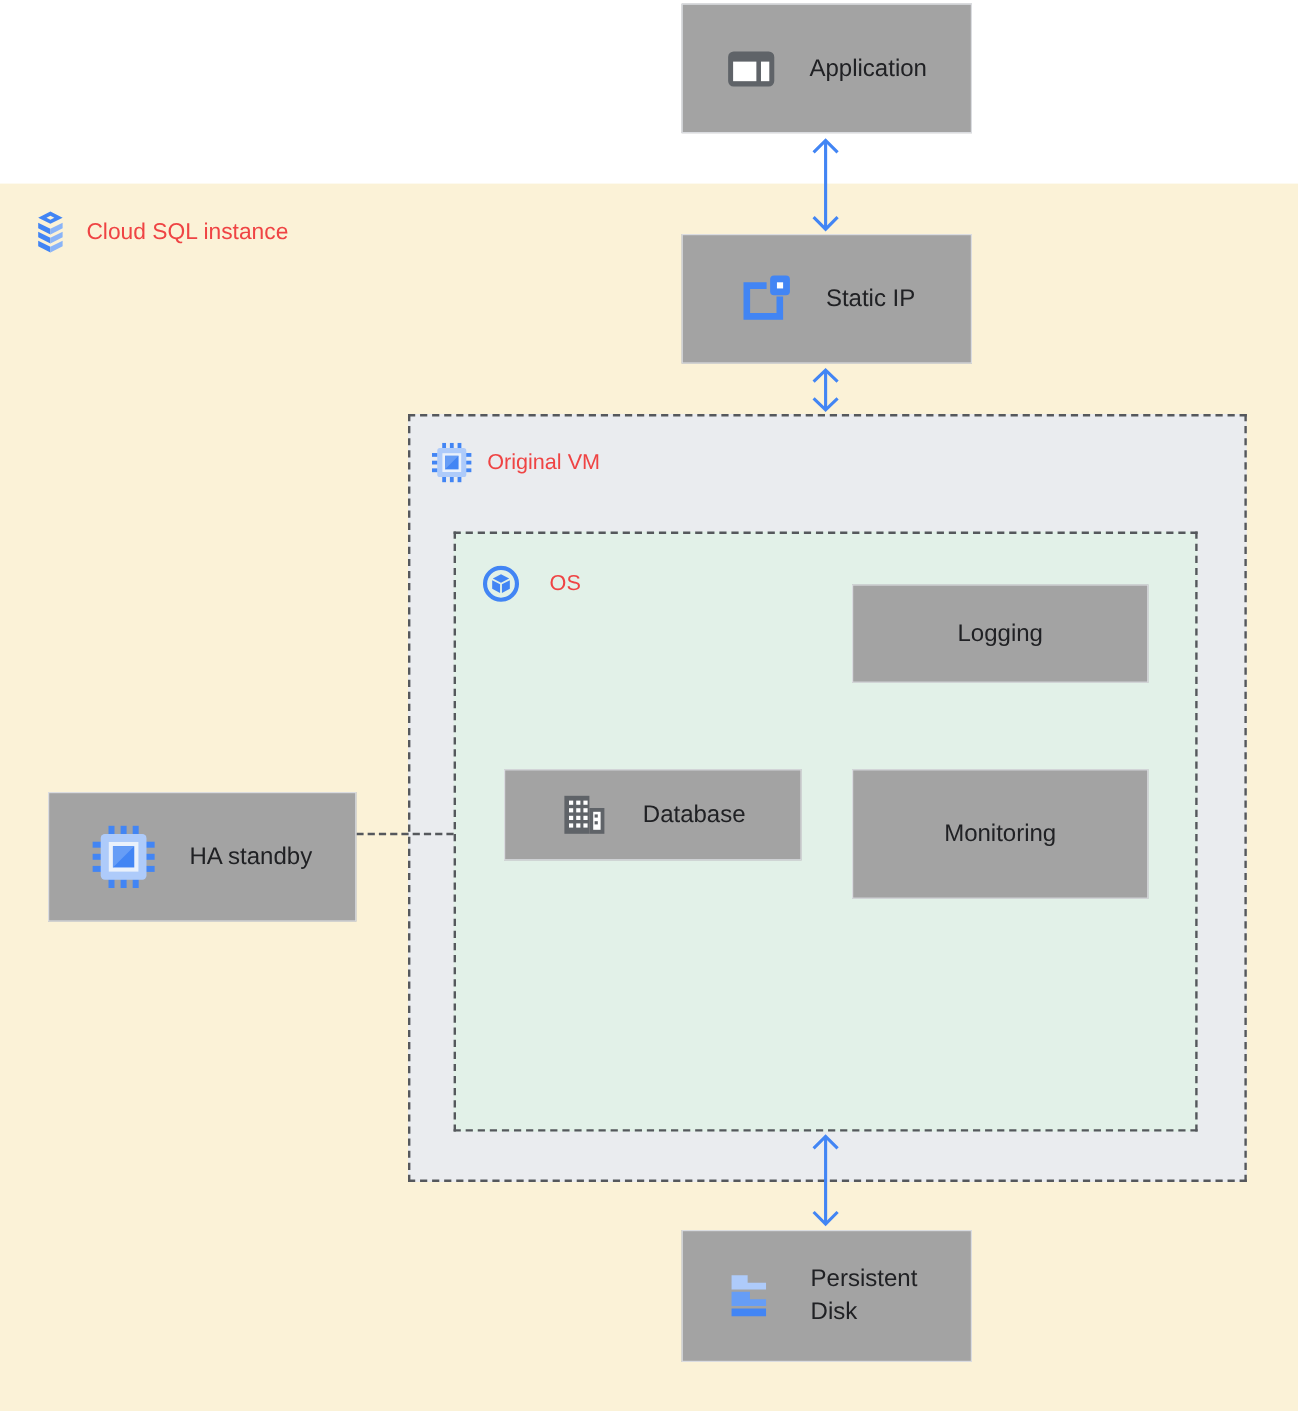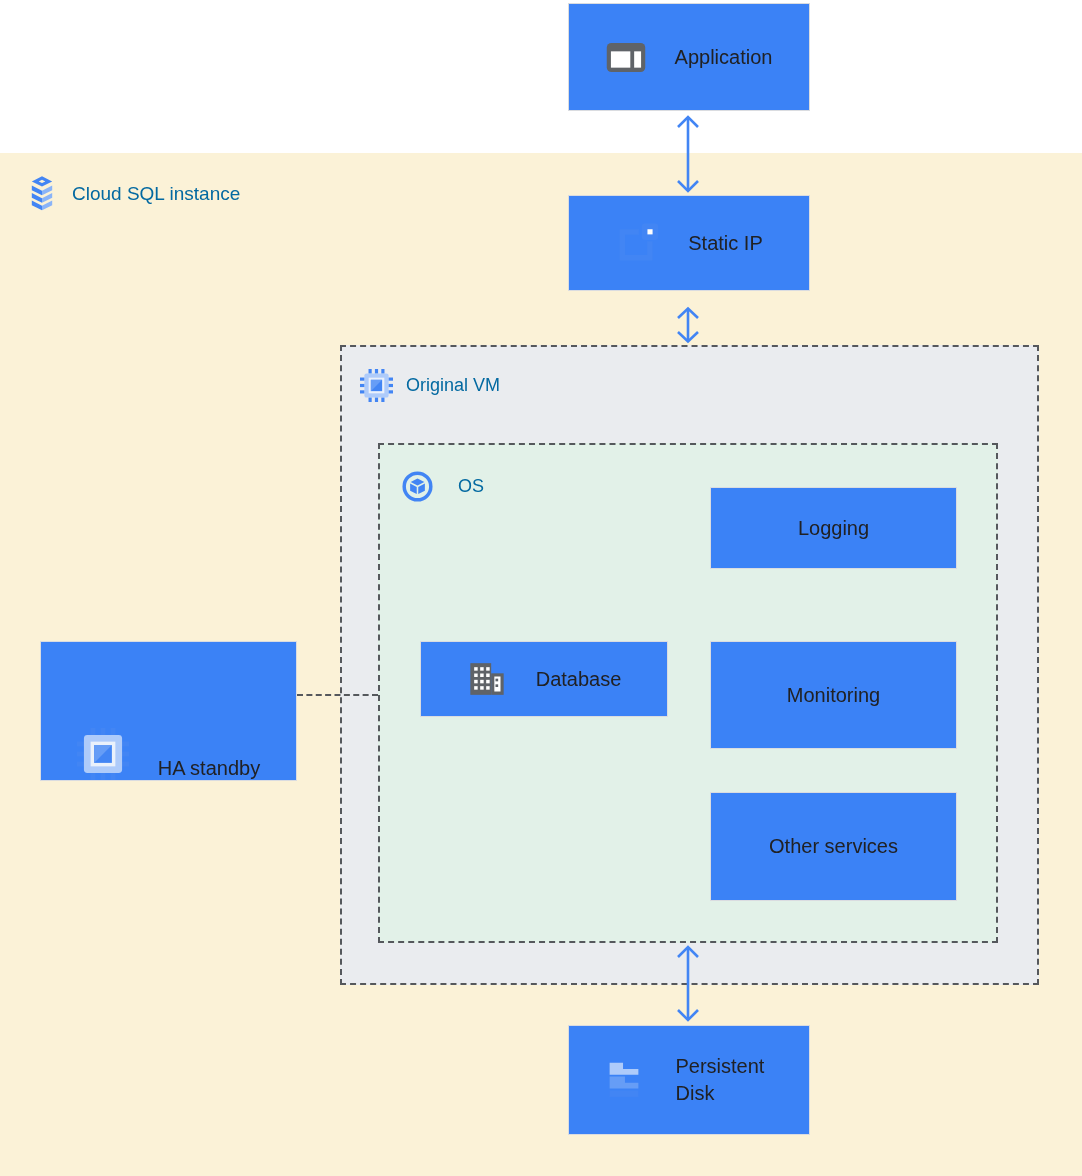--- a/index.html
+++ b/index.html
@@ -13,37 +13,37 @@
   .vm-container {
     position:absolute; left:340px; top:345px; width:699px; height:640px;
     background:#EAECEF; border:2px dashed #55585C; box-sizing:border-box;
   }
   .os-container {
     position:absolute; left:378px; top:443px; width:620px; height:500px;
     background:#E2F1E8; border:2px dashed #55585C; box-sizing:border-box;
   }
 
   .group-label { position:absolute; display:flex; align-items:center; }
-  .glabel { color:#0369a1; white-space:nowrap; }
+  .glabel { color:#ef4444; white-space:nowrap; }
   .cloud-sql-label { left:24px; top:174px; gap:12px; }
   .cloud-sql-label .glabel { font-size:19px; }
   .vm-label { left:360px; top:369px; gap:13px;text-align:center; }
   .vm-label .glabel { font-size:18px; }
   .os-label { left:402px; top:471px; gap:13px; }
   .os-label .glabel { font-size:18px;margin-left:12px; }
 
   .node {
-    position:absolute; background:#3b82f6; border:1px solid #DADCE0; box-sizing:border-box;
+    position:absolute; background:#a3a3a3; border:1px solid #DADCE0; box-sizing:border-box;
     display:flex; align-items:center; justify-content:center; gap:29px;
     font-size:20px; color:#202124;
   }
   .nlabel { white-space:nowrap; }
   .node-application   { left:568px; top:3px;    width:242px; height:108px; }
-  .node-static-ip     { left:568px; top:195px;  width:242px; height:96px; }
-  .node-ha-standby    { left:40px;  top:641px;  width:257px; height:140px;align-items:flex-end; }
+  .node-static-ip     { left:568px; top:195px;  width:242px; height:108px; }
+  .node-ha-standby    { left:40px;  top:660px;  width:257px; height:108px; }
   .node-database      { left:420px; top:641px;  width:248px; height:76px; }
   .node-logging       { left:710px; top:487px;  width:247px; height:82px; }
   .node-monitoring    { left:710px; top:641px;  width:247px; height:108px; }
   .node-other         { left:710px; top:792px;  width:247px; height:109px; }
   .node-pd            { left:568px; top:1025px; width:242px; height:110px; }
   .node-pd .nlabel { white-space:normal; width:102px; line-height:1.35; }
 
   .icon { display:inline-flex; align-items:center; }
 
   .arrow { position:absolute; left:674px; width:28px; }
@@ -199,23 +199,20 @@
   </div>
 
   <div class="node node-logging">
     <span class="nlabel">Logging</span>
   </div>
 
   <div class="node node-monitoring">
     <span class="nlabel">Monitoring</span>
   </div>
 
-  <div class="node node-other">
-    <span class="nlabel">Other services</span>
-  </div>
 
   <div class="node node-pd">
     <span class="icon">
       <svg width="46" height="46" viewBox="0 0 24 24">
         <path d="M4.5 3 H11.5 V6.2 H19.5 V9.2 H4.5 Z" fill="#AECBFA"></path>
         <path d="M4.5 10.2 H12.5 V13.4 H19.5 V16.4 H4.5 Z" fill="#669DF6"></path>
         <path d="M4.5 17.4 H19.5 V20.8 H4.5 Z" fill="#4285F4"></path>
       </svg>
     </span>
     <span class="nlabel">Persistent Disk</span>

